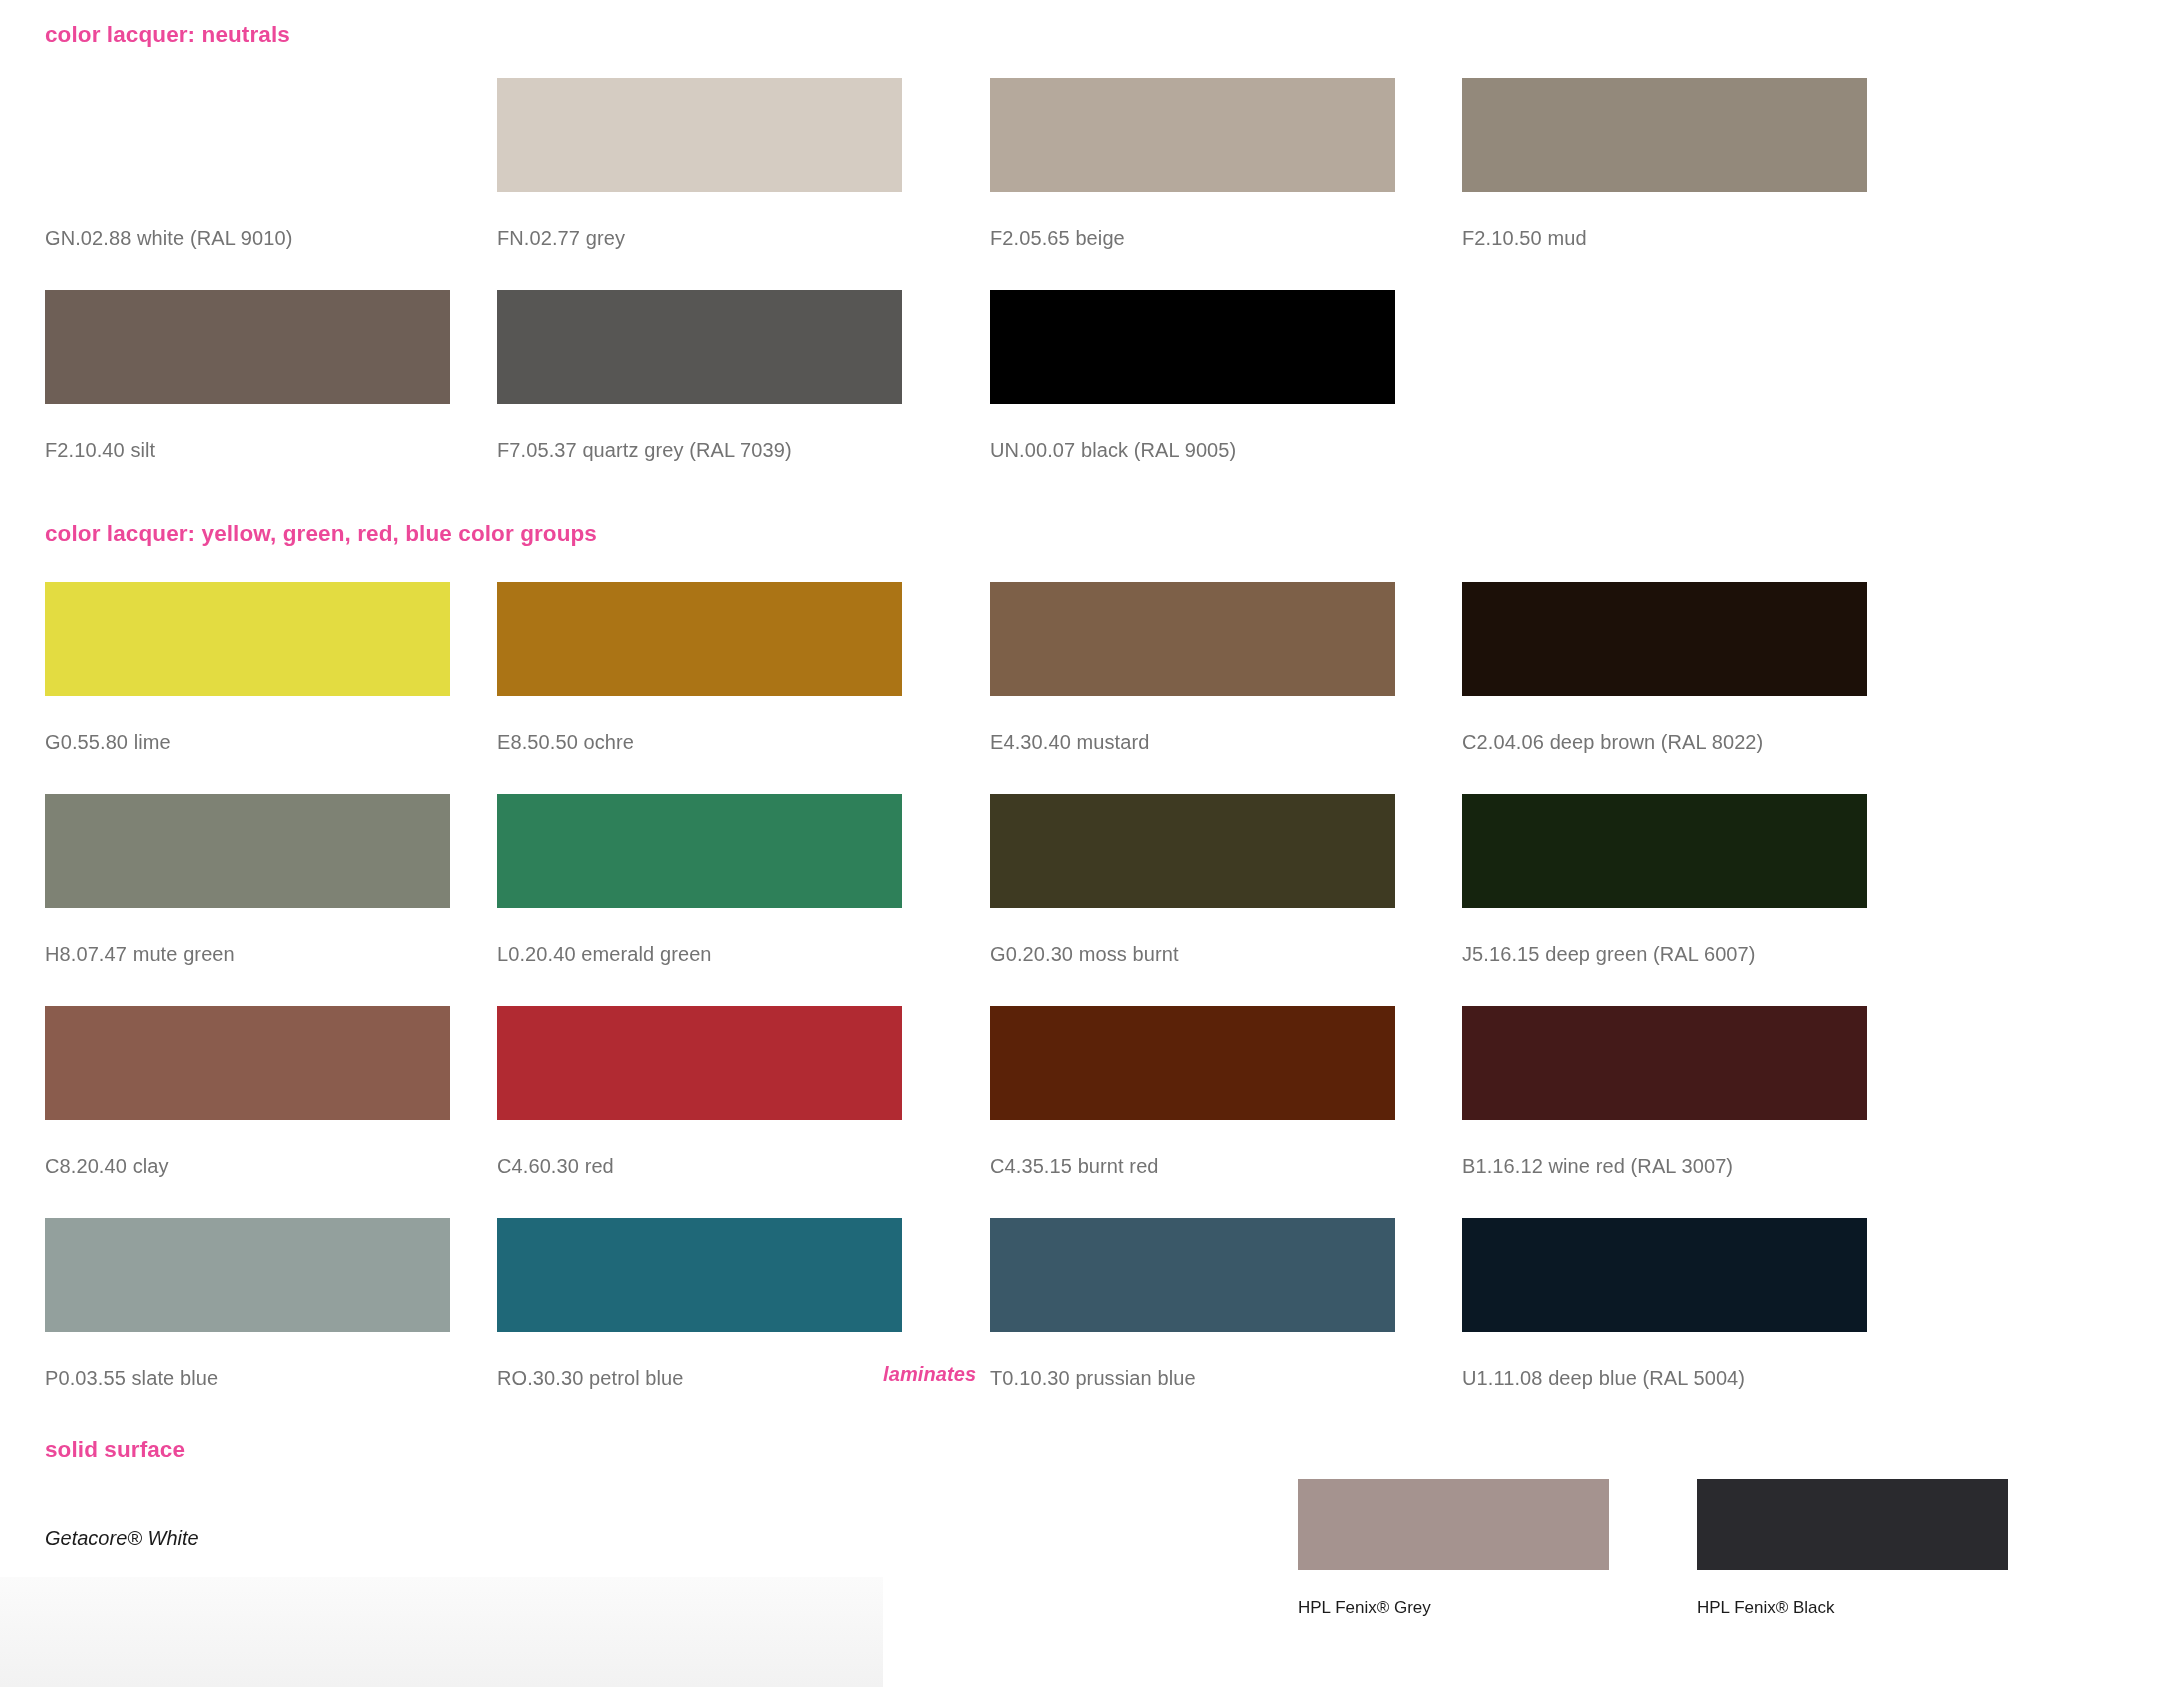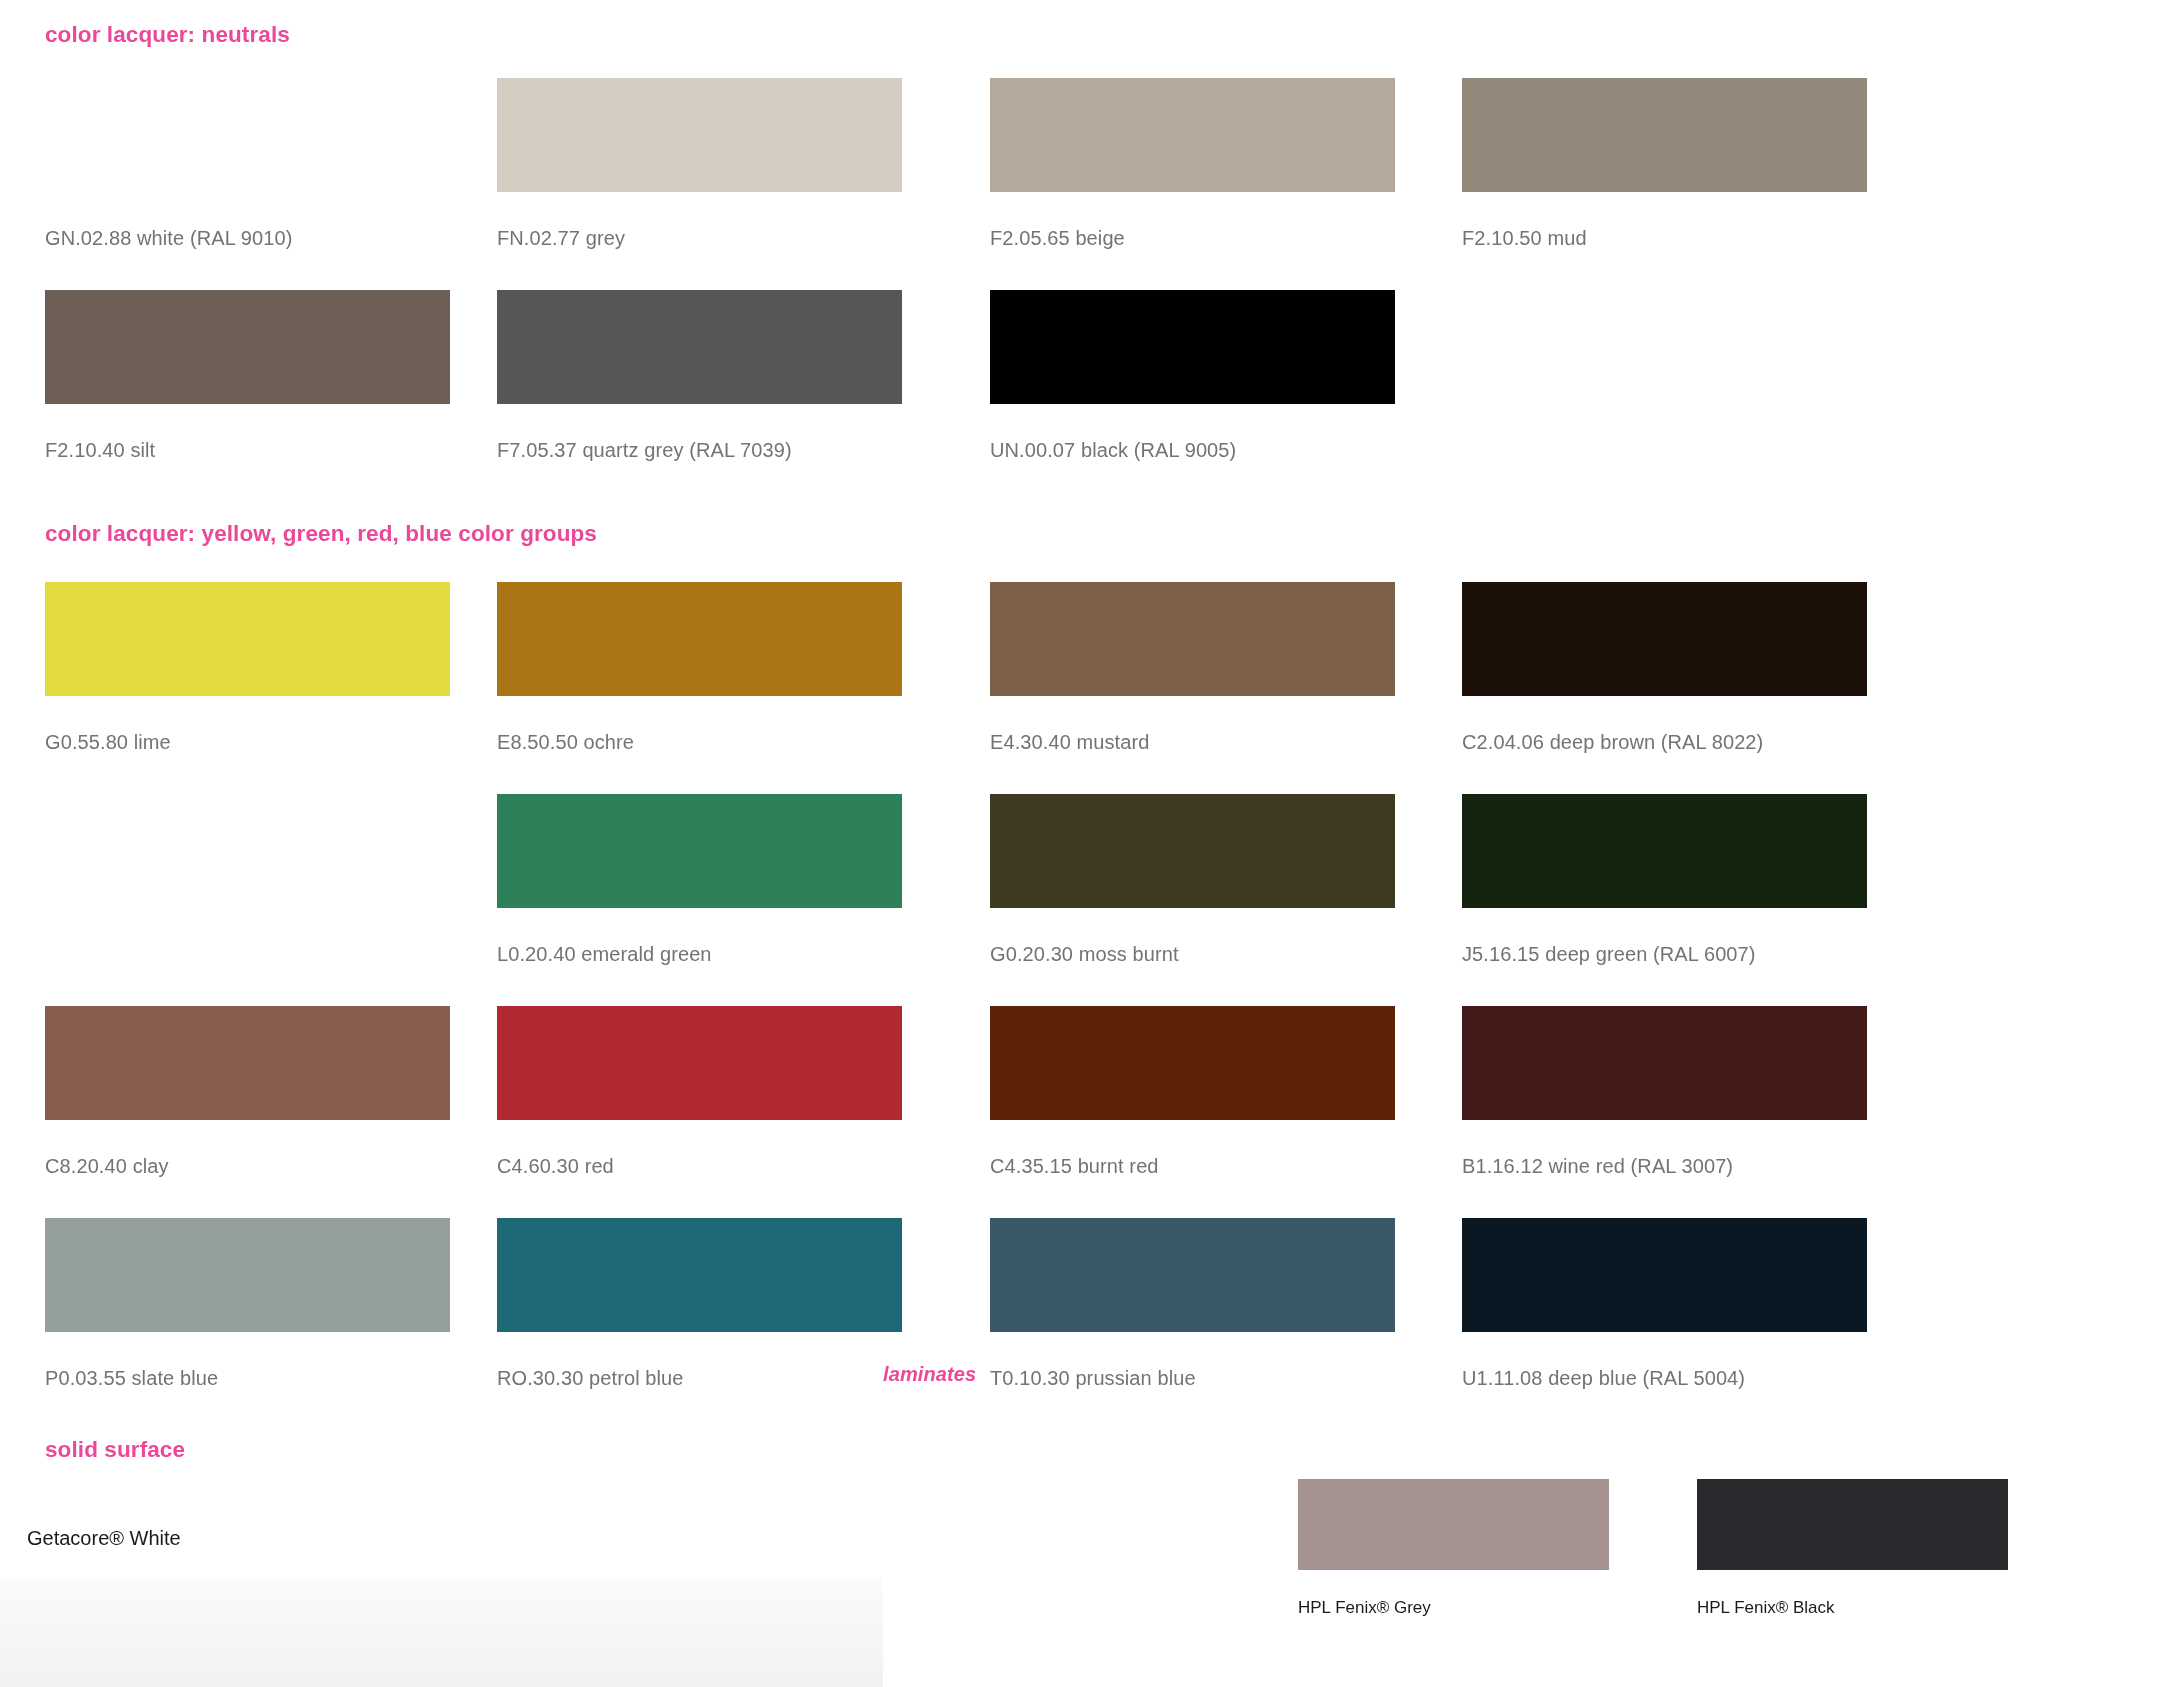--- a/index.html
+++ b/index.html
@@ -197,20 +197,24 @@
         <span class="swatch-chip" style="background:#7D6048;"></span>
         <div class="swatch-label">E4.30.40 mustard</div>
       </div>
       <div class="swatch-cell c3">
         <span class="swatch-chip" style="background:#1C1008;"></span>
         <div class="swatch-label">C2.04.06 deep brown (RAL 8022)</div>
       </div>
     </div>
 
     <div class="swatch-row">
+      <div class="swatch-cell c0">
+        <span class="swatch-chip" style="background:#7E8274;"></span>
+        <div class="swatch-label">H8.07.47 mute green</div>
+      </div>
       <div class="swatch-cell c1">
         <span class="swatch-chip" style="background:#2E8059;"></span>
         <div class="swatch-label">L0.20.40 emerald green</div>
       </div>
       <div class="swatch-cell c2">
         <span class="swatch-chip" style="background:#3E3A22;"></span>
         <div class="swatch-label">G0.20.30 moss burnt</div>
       </div>
       <div class="swatch-cell c3">
         <span class="swatch-chip" style="background:#15240E;"></span>
@@ -252,21 +256,21 @@
       </div>
       <div class="swatch-cell c3">
         <span class="swatch-chip" style="background:#0A1824;"></span>
         <div class="swatch-label">U1.11.08 deep blue (RAL 5004)</div>
       </div>
     </div>
   </div>
 
   <div class="section-heading" style="left:45px; top:1439px;">solid surface</div>
 
-  <div class="bottom-block" style="left:27px; top:1494px;">
+  <div class="bottom-block" style="left:45px; top:1494px;font-style:italic;">
     <div>
       <span class="getacore-chip" style="background:#F4F4F5;"></span>
       <div class="getacore-label">Getacore® White</div>
     </div>
   </div>
 
   <div class="section-heading" style="left:883px; top:1364px; font-size:20px;font-style:italic;">laminates</div>
 
   <div class="lam-grid">
     <div class="lam-cell l1">

